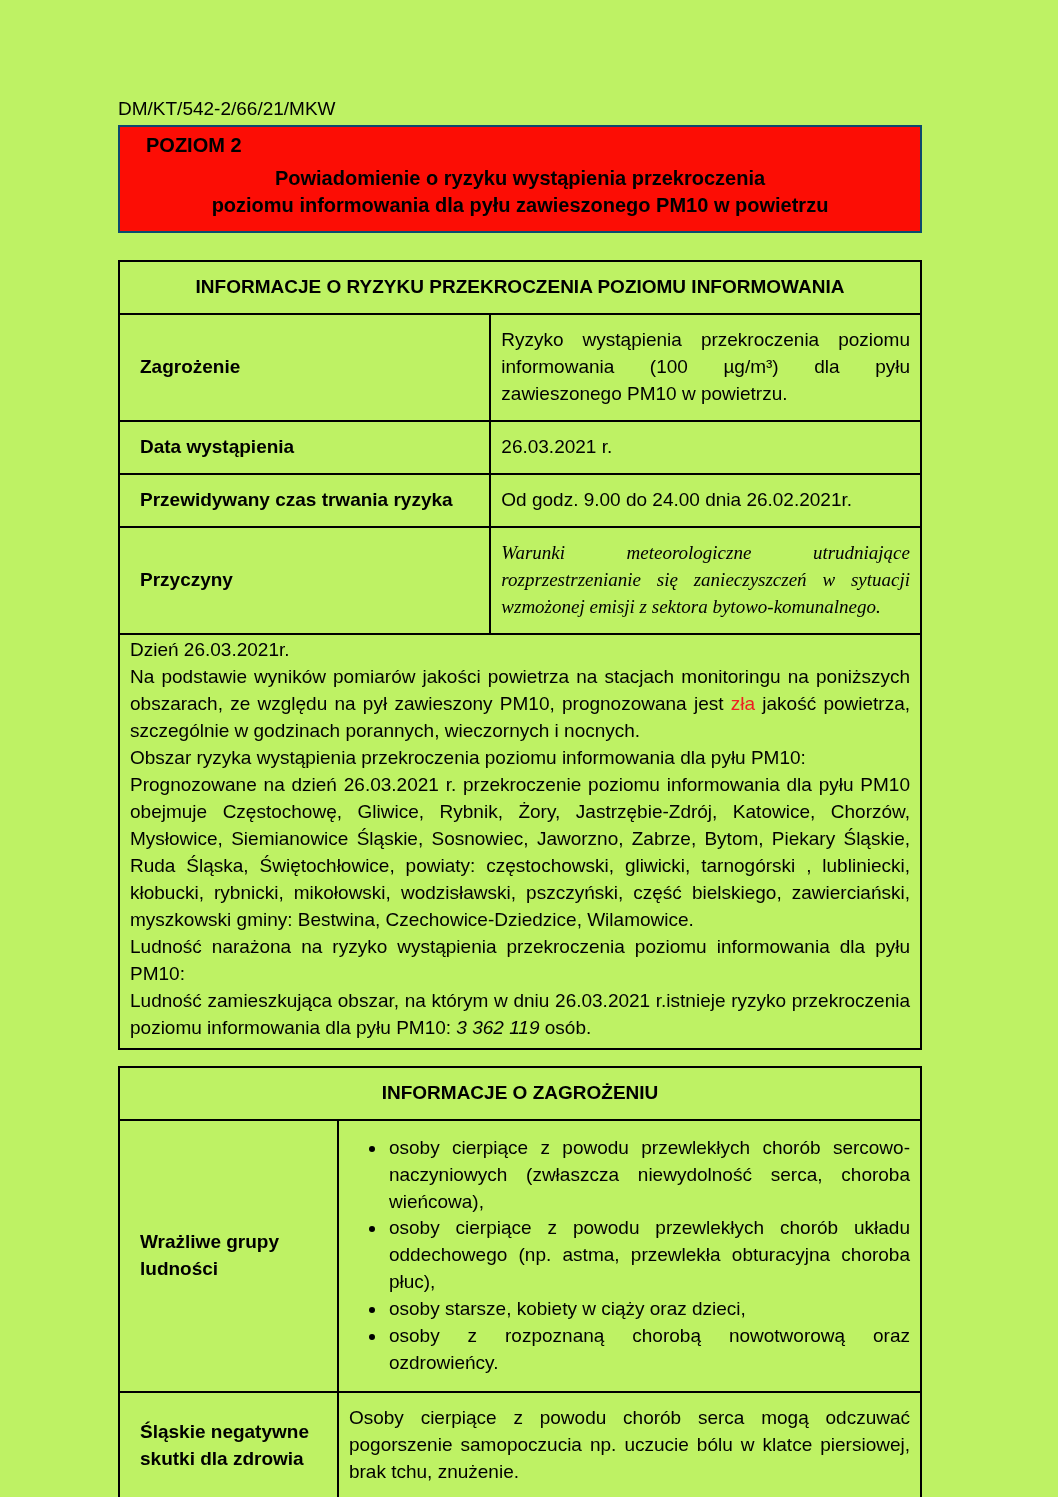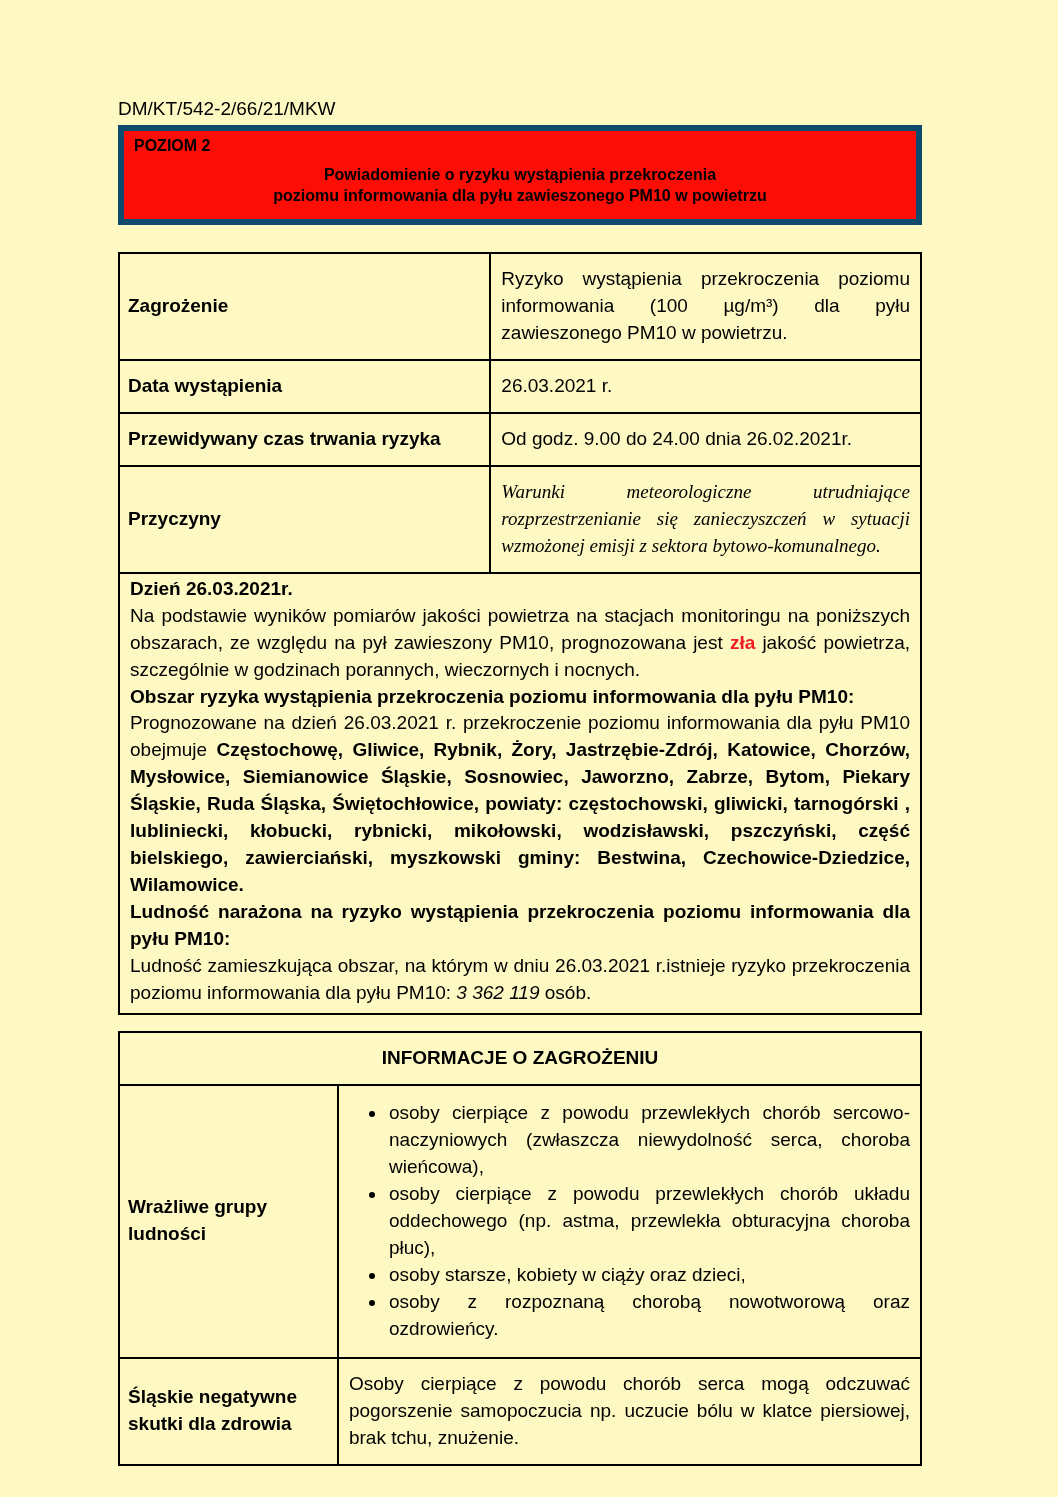--- a/index.html
+++ b/index.html
@@ -1,43 +1,43 @@
 <!DOCTYPE html>
 <html><head>
 <meta charset="utf-8">
 <style>
   * { box-sizing: border-box; }
   html, body { margin: 0; padding: 0; background: #ffffff; }
   .page {
-    width: 1058px; height: 1497px; margin: 0 auto; background: #fef9c3;
+    width: 1058px; height: 1497px; margin: 0 auto; background: #bef264;
     padding: 96px 136px 0 118px;
     font-family: "Liberation Sans", sans-serif;
     font-size: 19px; line-height: 1.42; color: #000;
     overflow: hidden;
   }
   .ref { font-size: 19px; margin-bottom: 2px; }
   .region-title { text-align: center; font-weight: bold; font-size: 20px; margin: 16px 0 5px; }
   .region-title .u { text-decoration: underline; }
   .banner {
-    border: 6px solid #0c4a6e; background: #FC0D05; color: #000;
-    padding: 4px 10px 12px; font-weight: bold; font-size: 16px;
+    border: 2px solid #0c4a6e; background: #FC0D05; color: #000;
+    padding: 4px 26px 12px; font-weight: bold; font-size: 20px;
   }
   .banner-level { text-align: left; margin-bottom: 6px; }
   .banner-line { text-align: center; line-height: 1.35; }
   .tbl { border-collapse: collapse; width: 100%; margin-top: 27px; table-layout: fixed; }
   .tbl td, .tbl th { border: 2px solid #000; }
   .tbl-head { text-align: center; font-weight: bold; padding: 12px 8px; font-size: 19px; }
-  .lbl { font-weight: bold; vertical-align: middle; padding: 1px 8px; text-align: left; }
+  .lbl { font-weight: bold; vertical-align: middle; padding: 1px 20px; text-align: left; }
   .val { padding: 12px 10px; text-align: justify; vertical-align: top; }
   .left { text-align: left; }
   .italic { font-style: italic; font-family: Liberation Serif, serif; }
   .merged { padding: 2px 10px 6px; text-align: left; }
   .merged p { margin: 0; }
   .just { text-align: justify; }
-  .b { font-weight: bold; }
+  .b { font-weight: normal; }
   .i { font-style: italic; }
   .gap { margin-bottom: 27px; }
   ul.bullets { margin: 2px 0 2px 0; padding-left: 38px; }
   ul.bullets li { text-align: justify; padding-left: 2px; }
 </style>
 </head>
 <body>
 
 <div class="page">
 
@@ -49,20 +49,23 @@
     <div class="banner-line">Powiadomienie o ryzyku wystąpienia przekroczenia</div>
     <div class="banner-line">poziomu informowania dla pyłu zawieszonego PM10 w powietrzu</div>
   </div>
 
   <table class="tbl tbl-risk">
     <colgroup>
         <col style="width:46.3%">
         <col>
       </colgroup>
     <tbody>
+      <tr>
+        <th colspan="2" class="tbl-head">INFORMACJE O RYZYKU PRZEKROCZENIA POZIOMU INFORMOWANIA</th>
+      </tr>
       <tr>
         <td class="lbl">Zagrożenie</td>
         <td class="val">Ryzyko wystąpienia przekroczenia poziomu informowania (100 µg/m³) dla pyłu zawieszonego PM10 w powietrzu.</td>
       </tr>
       <tr>
         <td class="lbl">Data wystąpienia</td>
         <td class="val left">26.03.2021 r.</td>
       </tr>
       <tr>
         <td class="lbl">Przewidywany czas trwania ryzyka</td>

